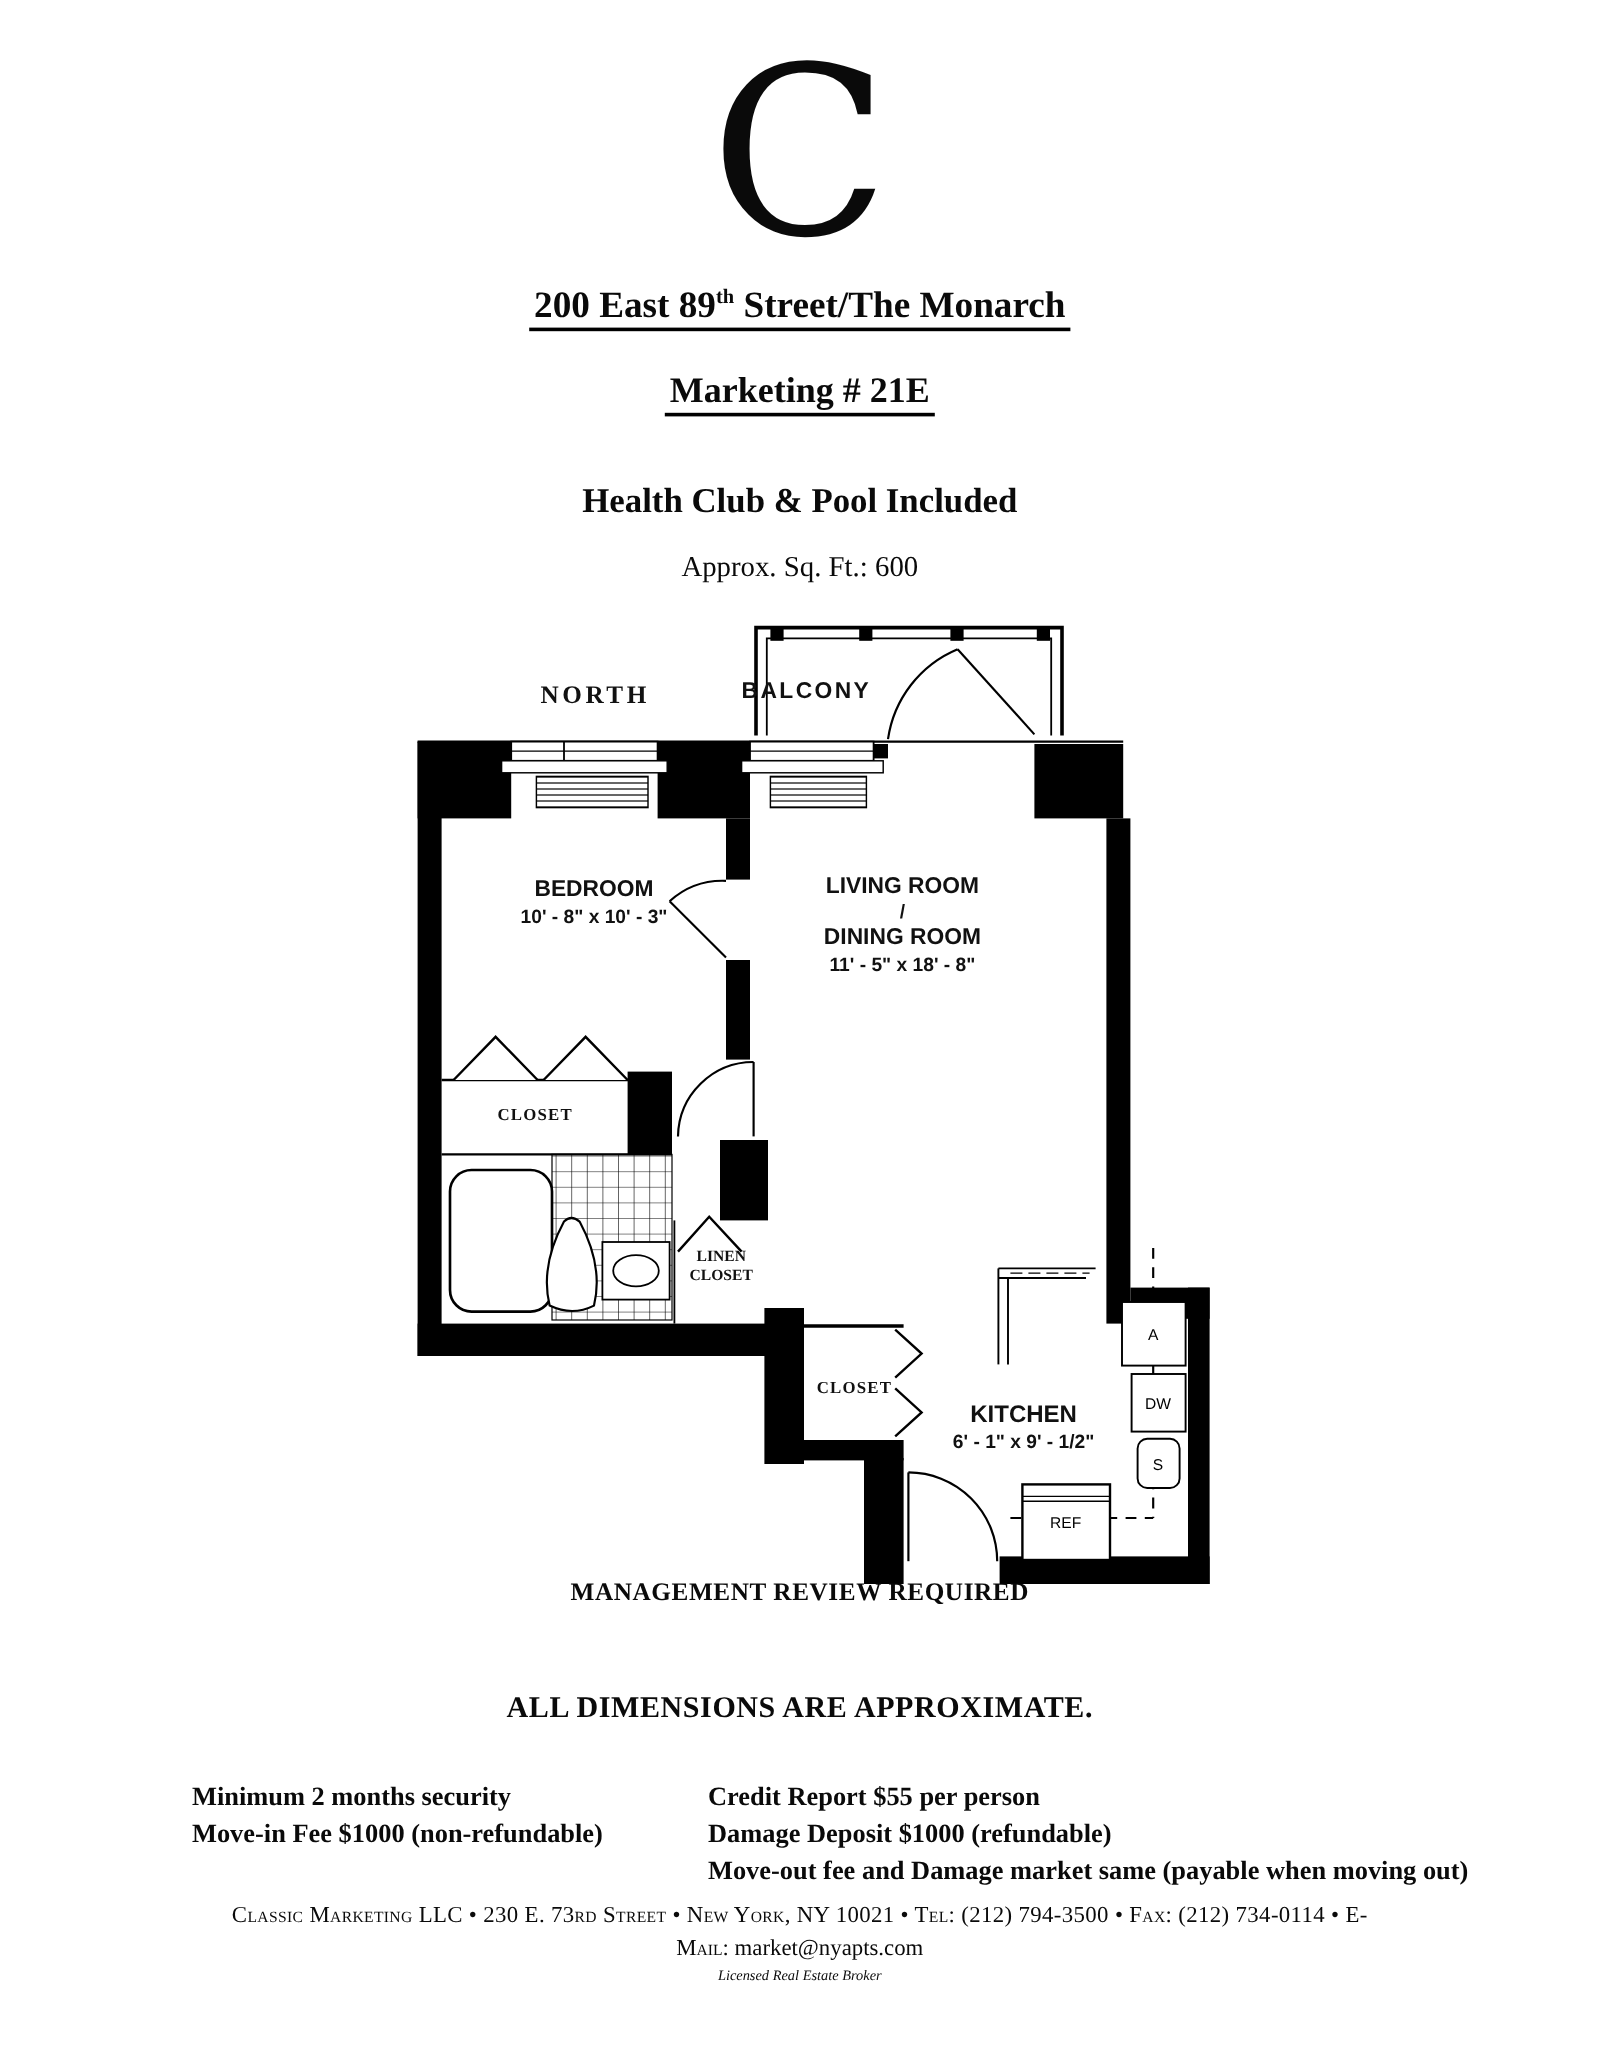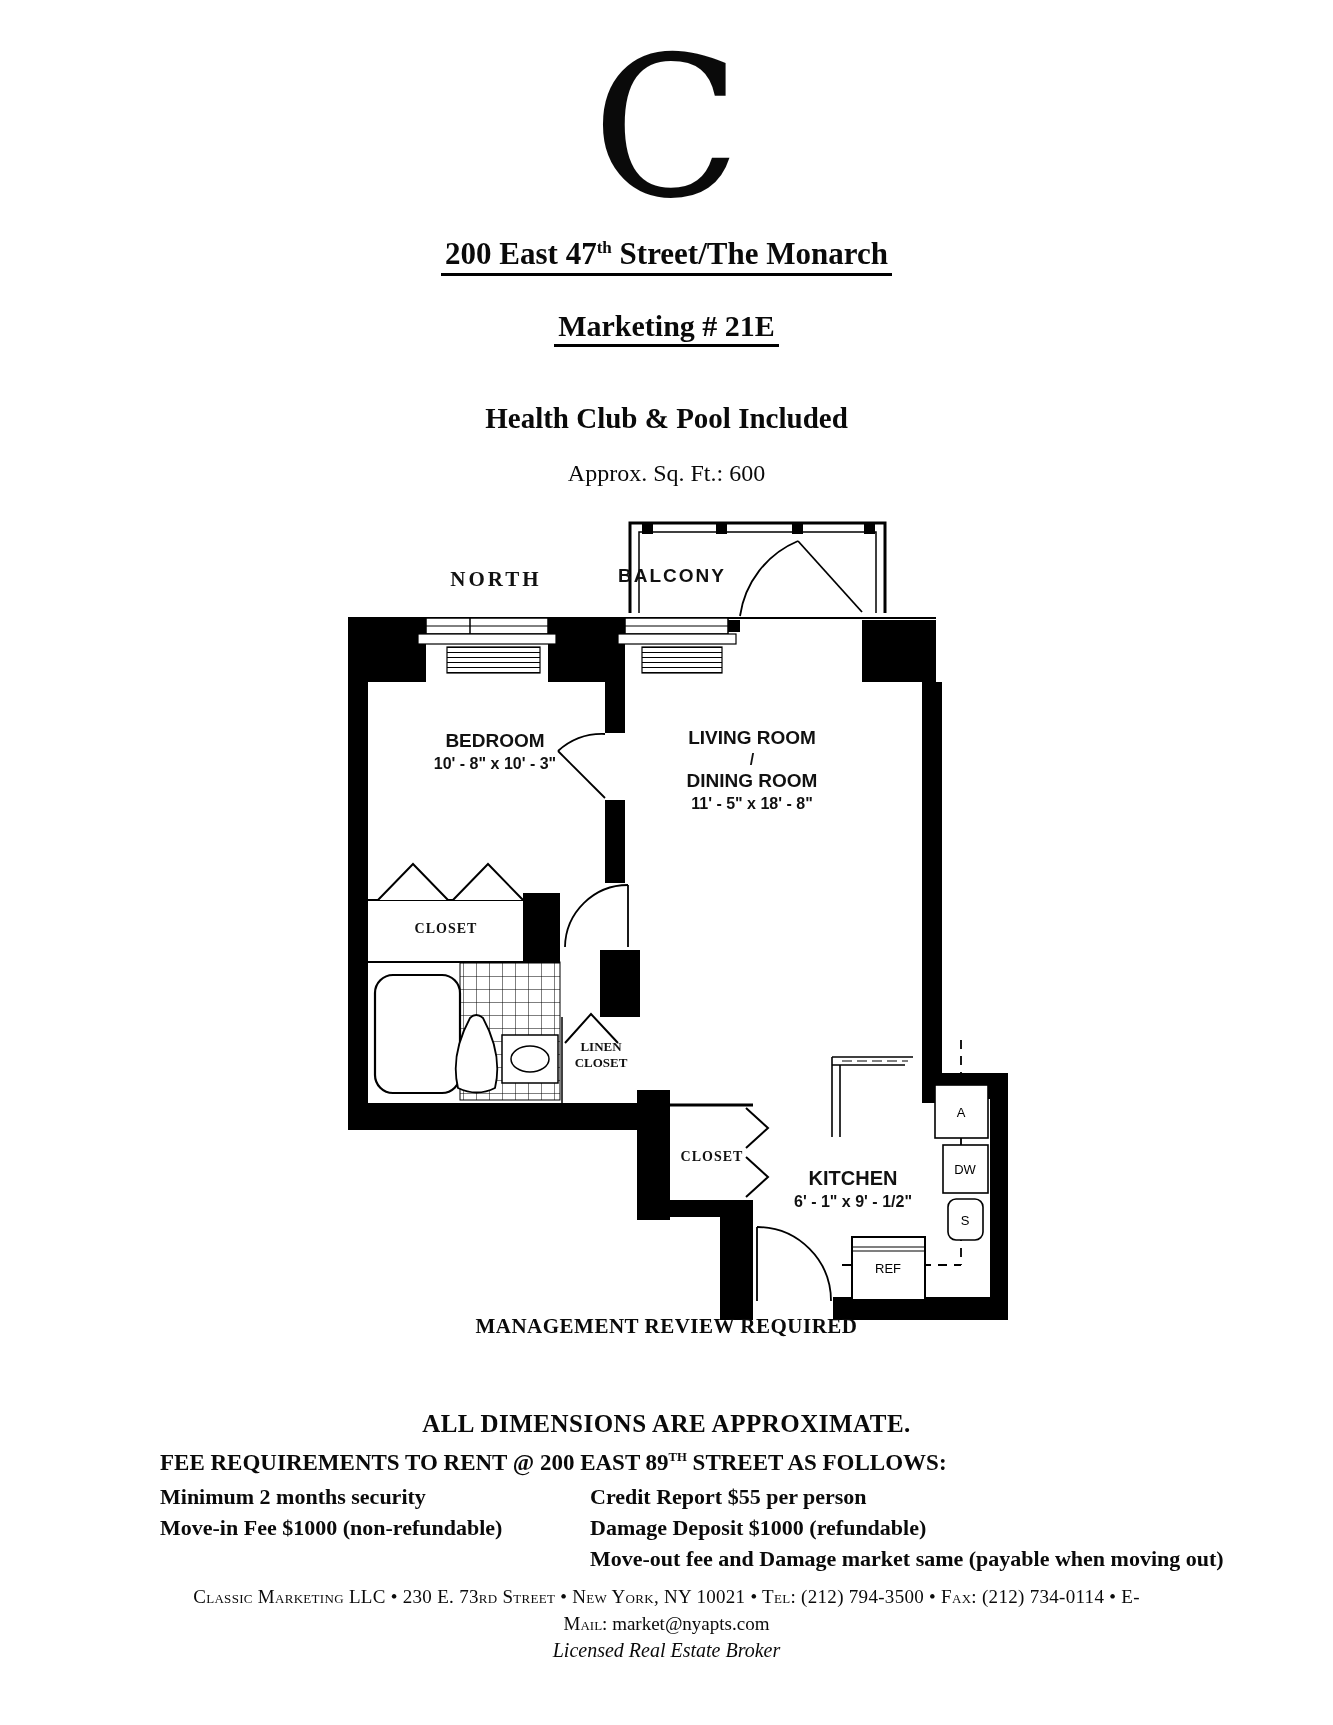--- a/index.html
+++ b/index.html
@@ -33,33 +33,33 @@
   .fee{font-size:22px;font-weight:700;white-space:nowrap;}
   .fee-l1{left:160px;top:1484px;}
   .fee-l2{left:160px;top:1515px;}
   .fee-r1{left:590px;top:1484px;}
   .fee-r2{left:590px;top:1515px;}
   .fee-r3{left:590px;top:1546px;}
   
   .foot1{top:1586px;font-size:19px;font-variant:small-caps;letter-spacing:.3px;}
   .foot2{top:1613px;font-size:19px;}
   .foot2 .sc{font-variant:small-caps;}
-  .foot3{top:1639px;font-size:20px;font-style:italic;}
+  .foot3{top:1639px;font-size:12px;font-style:italic;}
 </style>
 </head>
 <body>
 
 <div id="page">
 
   <div class="abs" style="left:0;right:0;top:0;height:235px;">
     <div class="logo-c">C</div>
   </div>
 
   <div class="abs ctr h-title">
-    <span class="u"><span>200 East 47</span><sup>th</sup><span> Street/The Monarch</span></span>
+    <span class="u"><span>200 East 89</span><sup>th</sup><span> Street/The Monarch</span></span>
   </div>
   <div class="abs ctr h-apt">
     <span class="u">Marketing # 21E</span>
   </div>
   <div class="abs ctr h-amen">Health Club &amp; Pool Included</div>
   <div class="abs ctr h-sqft">Approx. Sq. Ft.: 600</div>
 
   <svg id="plan" viewBox="0 0 690 830">
     <defs>
       <pattern id="tile" width="13" height="13" patternUnits="userSpaceOnUse">
@@ -193,23 +193,20 @@
     <text x="533" y="712" text-anchor="middle" class="plan-room-label" font-size="16">6' - 1" x 9' - 1/2"</text>
     <text x="641" y="622" text-anchor="middle" font-family="Liberation Sans, sans-serif" font-size="13">A</text>
     <text x="645" y="679" text-anchor="middle" font-family="Liberation Sans, sans-serif" font-size="13">DW</text>
     <text x="645" y="730" text-anchor="middle" font-family="Liberation Sans, sans-serif" font-size="13">S</text>
     <text x="568" y="778" text-anchor="middle" font-family="Liberation Sans, sans-serif" font-size="13">REF</text>
   </svg>
 
   <div class="abs ctr notice1">MANAGEMENT REVIEW REQUIRED</div>
   <div class="abs ctr notice2">ALL DIMENSIONS ARE APPROXIMATE.</div>
 
-  <div class="abs fee-head">
-    <span>FEE REQUIREMENTS TO RENT @ 200 EAST 89</span><sup>TH</sup><span> STREET AS FOLLOWS:</span>
-  </div>
   <div class="abs fee fee-l1">Minimum 2 months security</div>
   <div class="abs fee fee-l2">Move-in Fee $1000 (non-refundable)</div>
   <div class="abs fee fee-r1">Credit Report $55 per person</div>
   <div class="abs fee fee-r2">Damage Deposit $1000 (refundable)</div>
   <div class="abs fee fee-r3">Move-out fee and Damage market same (payable when moving out)</div>
 
   <div class="abs ctr foot1">Classic Marketing LLC  •  230 E. 73rd Street  •  New York, NY 10021  •  Tel: (212) 794-3500  •  Fax: (212) 734-0114  •  E-</div>
   <div class="abs ctr foot2">
     <span class="sc">Mail:</span><span> market@nyapts.com</span>
   </div>

